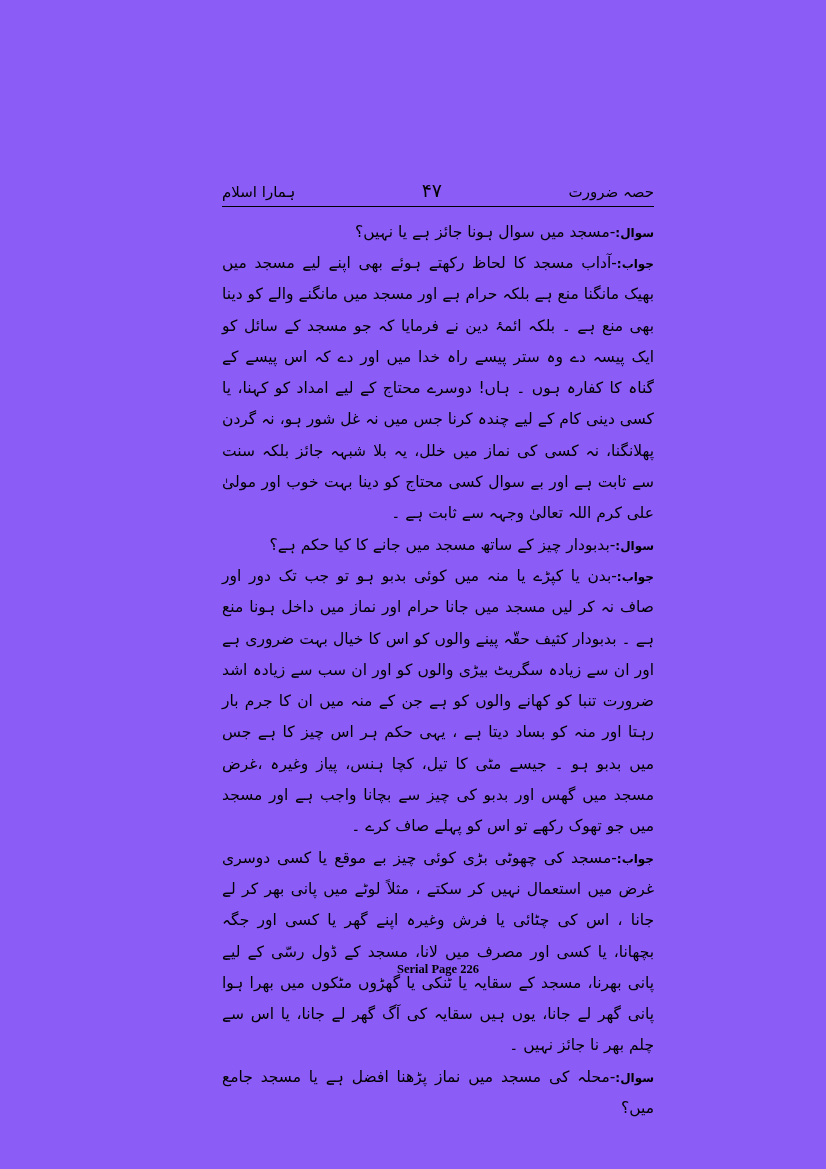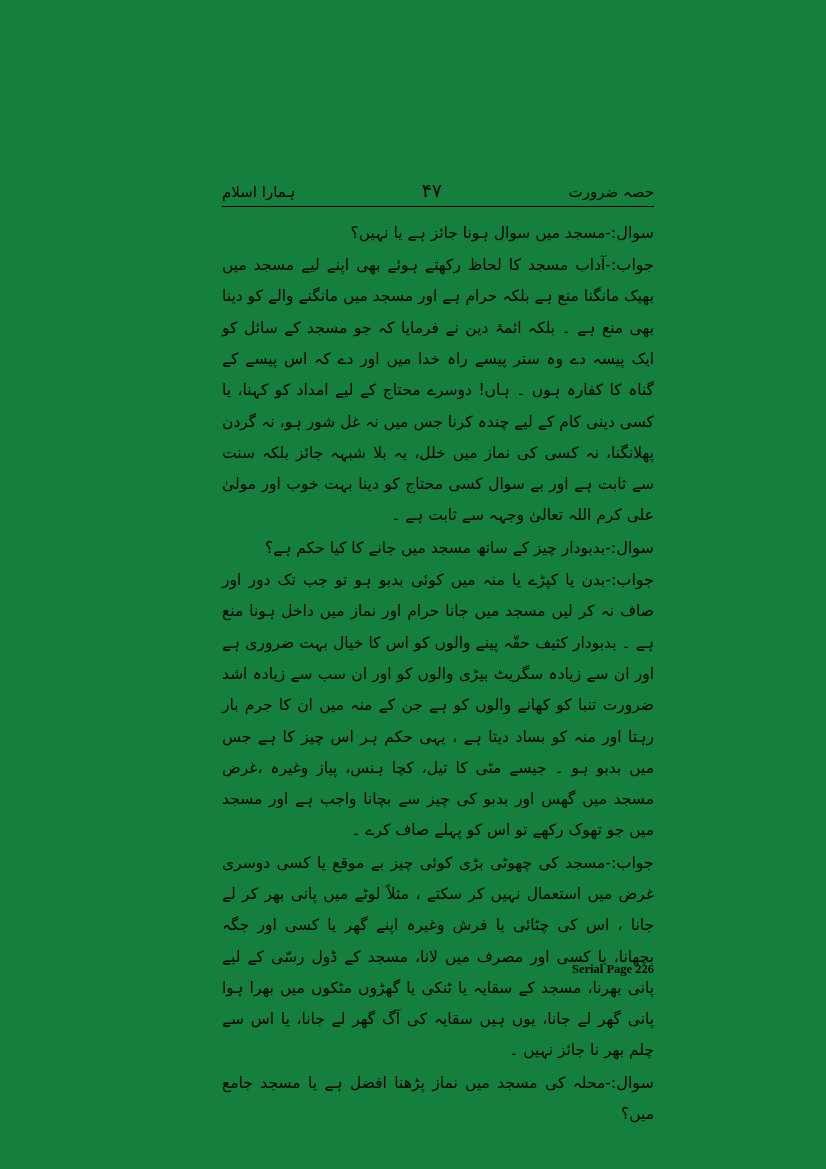--- a/index.html
+++ b/index.html
@@ -13,21 +13,21 @@
     font-family: "DejaVu Sans", sans-serif;
     color: #000000;
     position: relative;
   }
   .page {
     position: absolute;
     left: 0;
     top: 0;
     width: 826px;
     height: 1169px;
-    background: #15803d;
+    background: #8b5cf6;
   }
   .content {
     position: absolute;
     left: 222px;
     top: 178px;
     width: 432px;
   }
   
   .header-row {
     display: flex;
@@ -63,33 +63,33 @@
     margin-bottom: 0px;
   }
   .a-para {
     direction: rtl;
     text-align: justify;
     font-size: 15.5px;
     line-height: 2.02;
     margin: 0;
   }
   .a-para .label {
-    font-weight: normal;
-    font-size: 16px;
+    font-weight: bold;
+    font-size: 12px;
   }
   .footer {
     position: absolute;
     left: 222px;
     top: 962px;
     width: 432px;
     font-family: "Liberation Serif", serif;
     font-size: 12.5px;
     font-weight: bold;
     color: #000;
-    text-align: right;
+    text-align: center;
     direction: ltr;
   }
 </style>
 </head>
 <body>
 
 <div class="page">
 
   <div class="content">
 

